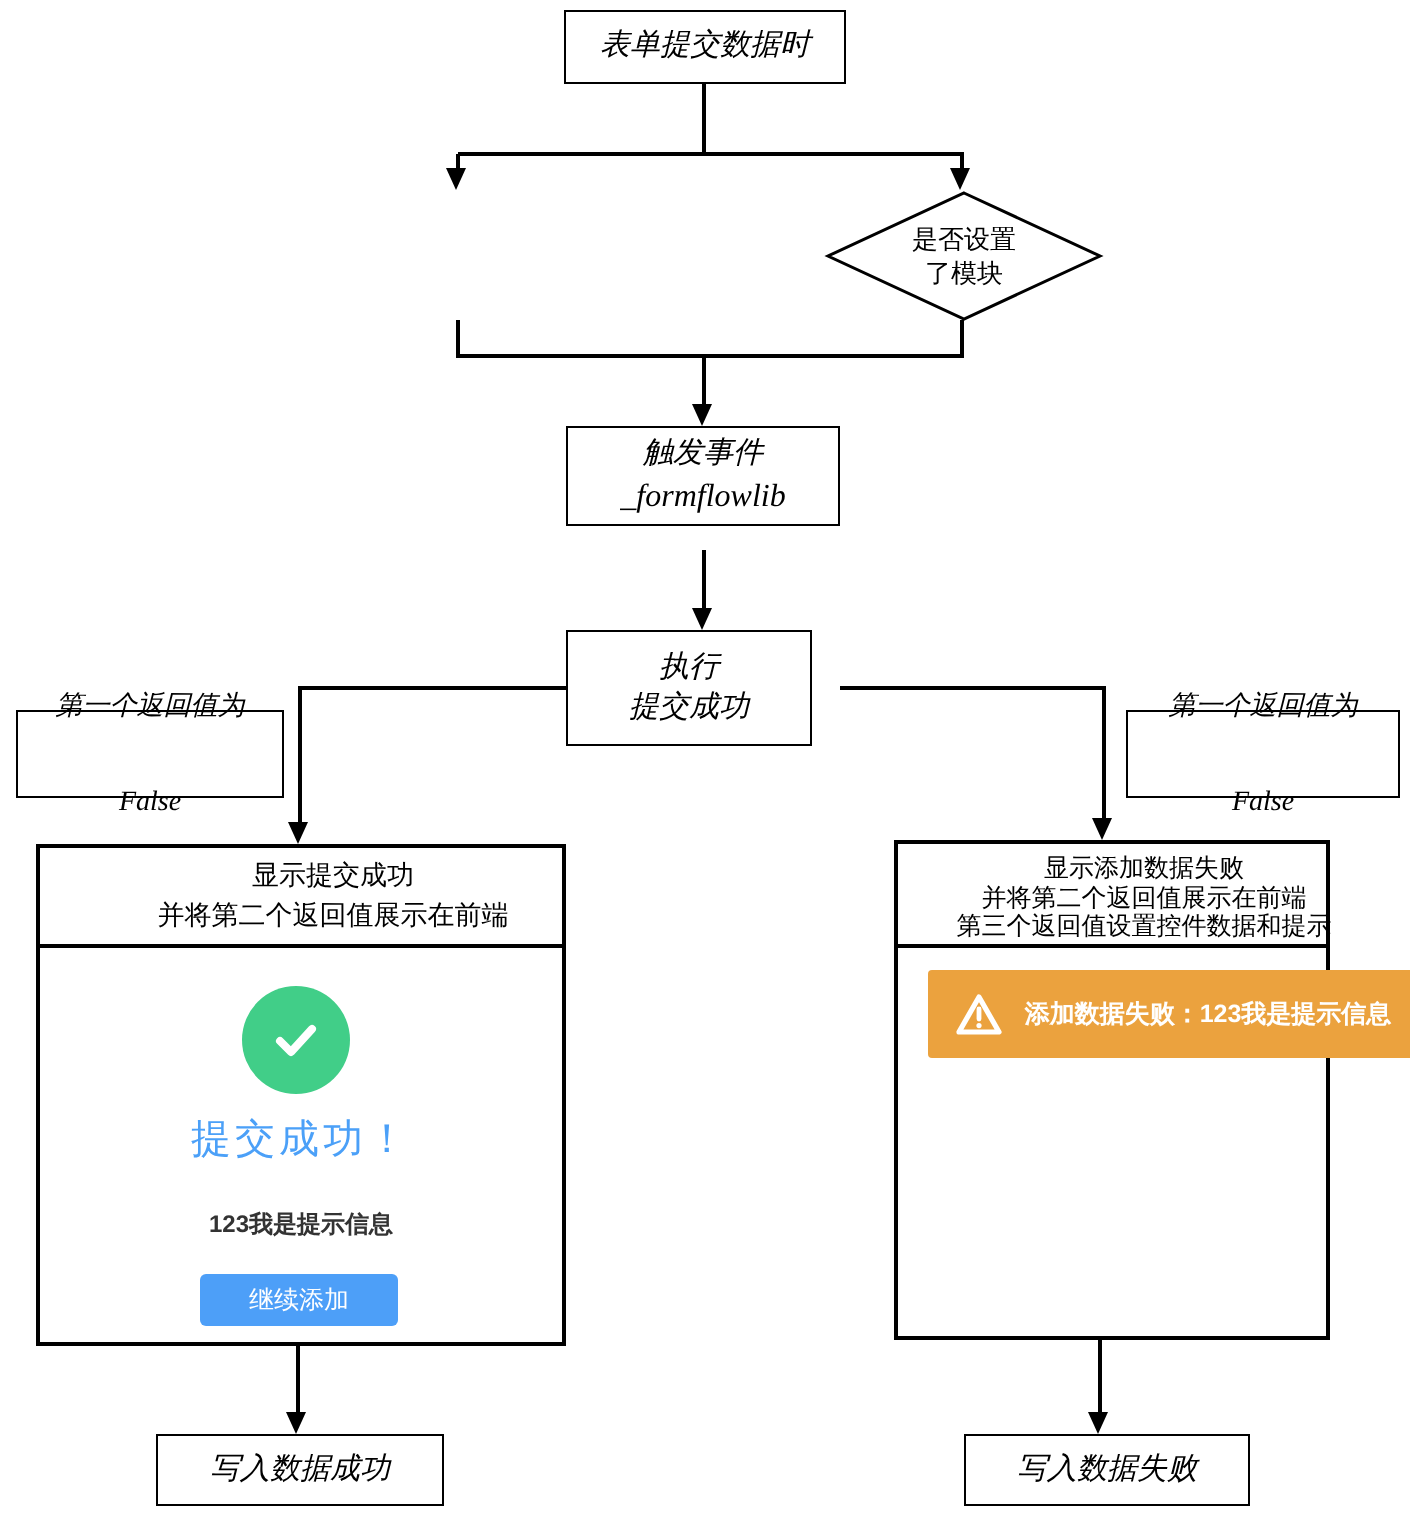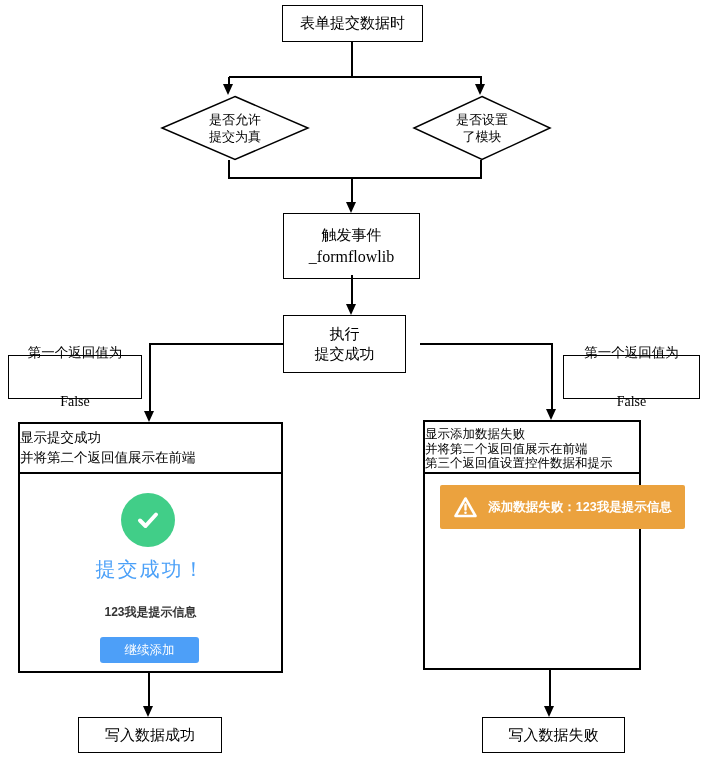--- a/index.html
+++ b/index.html
@@ -3,42 +3,42 @@
 <meta charset="utf-8">
 <style>
   html,body{margin:0;padding:0;background:#fff;}
   #canvas{
     position:relative;width:705px;height:758px;background:#ffffff;
     font-family:"Liberation Serif", serif;color:#000;overflow:hidden;
   }
   .box{
     position:absolute;background:#fff;border:1.5px solid #000;
     display:flex;flex-direction:column;align-items:center;justify-content:center;
-    text-align:center;box-sizing:border-box;line-height:19px;font-size:15px;
+    text-align:center;box-sizing:border-box;line-height:19px;font-size:15px;font-style:italic;
   }
   .line{position:absolute;background:#000;}
   .arrow-down{
     position:absolute;width:0;height:0;
     border-left:5.5px solid transparent;border-right:5.5px solid transparent;
     border-top:11px solid #000;
   }
   .diamond{position:absolute;}
   .diamond svg{position:absolute;left:0;top:0;}
   .diamond .dtext{
     position:absolute;left:0;top:0;width:100%;height:100%;
     display:flex;flex-direction:column;align-items:center;justify-content:center;
     font-size:13px;line-height:17px;text-align:center;
   }
   .sidebox{font-size:13.5px;line-height:19px;gap:30px;}
   .sidebox .latin{font-size:14px;}
   .panel{
     position:absolute;background:#fff;border:2px solid #000;box-sizing:border-box;
   }
   .panel-header{
-    position:absolute;left:0;top:0;width:100%;text-align:left;
+    position:absolute;left:0;top:0;width:100%;text-align:center;padding-left:16px;
   }
   .panel-divider{position:absolute;left:0;width:100%;height:1.5px;background:#000;}
   .ph-left{font-size:13.5px;line-height:20px;padding-top:4px;}
   .ph-right{font-size:12.5px;line-height:14.5px;padding-top:5px;}
   .check-circle{
     position:absolute;width:54px;height:54px;border-radius:50%;
     background:#41ce88;display:flex;align-items:center;justify-content:center;
   }
   .success-title{
     position:absolute;left:0;width:100%;text-align:center;
@@ -72,47 +72,38 @@
     <span>表单提交数据时</span>
   </div>
 
   <div class="line" style="left:351px;top:42px;width:2px;height:36px;"></div>
   <div class="line" style="left:229px;top:76px;width:253px;height:2px;"></div>
   <div class="line" style="left:228px;top:77px;width:2px;height:10px;"></div>
   <div class="arrow-down" style="left:223px;top:84px;"></div>
   <div class="line" style="left:480px;top:77px;width:2px;height:10px;"></div>
   <div class="arrow-down" style="left:475px;top:84px;"></div>
 
-  <div class="diamond" style="left:160px;top:95px;width:150px;height:66px;">
-    <svg width="150" height="66" viewBox="0 0 150 66">
-      <polygon points="75,1.5 148,33 75,64.5 2,33" fill="#ffffff" stroke="#000000" stroke-width="1.5"></polygon>
-    </svg>
-    <div class="dtext">
-      <span>是否允许</span>
-      <span>提交为真</span>
-    </div>
-  </div>
 
   <div class="diamond" style="left:412px;top:95px;width:140px;height:66px;">
     <svg width="140" height="66" viewBox="0 0 140 66">
       <polygon points="70,1.5 138,33 70,64.5 2,33" fill="#ffffff" stroke="#000000" stroke-width="1.5"></polygon>
     </svg>
     <div class="dtext">
       <span>是否设置</span>
       <span>了模块</span>
     </div>
   </div>
 
   <div class="line" style="left:228px;top:160px;width:2px;height:19px;"></div>
   <div class="line" style="left:480px;top:160px;width:2px;height:19px;"></div>
   <div class="line" style="left:229px;top:177px;width:253px;height:2px;"></div>
   <div class="line" style="left:351px;top:178px;width:2px;height:26px;"></div>
   <div class="arrow-down" style="left:346px;top:202px;"></div>
 
-  <div class="box" style="left:283px;top:213px;width:137px;height:66px;line-height:22px;">
+  <div class="box" style="left:283px;top:213px;width:137px;height:50px;line-height:22px;">
     <span>触发事件</span>
     <span class="serif-latin" style="font-size:16px;">_formflowlib</span>
   </div>
 
   <div class="line" style="left:351px;top:275px;width:2px;height:29px;"></div>
   <div class="arrow-down" style="left:346px;top:304px;"></div>
 
   <div class="box" style="left:283px;top:315px;width:123px;height:58px;line-height:20px;">
     <span>执行</span>
     <span>提交成功</span>
@@ -151,21 +142,21 @@
 
     <div class="success-title" style="top:132px;">提交成功！</div>
 
     <div class="success-msg" style="top:180px;">123我是提示信息</div>
 
     <div class="continue-btn" style="left:80px;top:213px;width:99px;height:26px;">
       <span>继续添加</span>
     </div>
   </div>
 
-  <div class="panel" style="left:423px;top:420px;width:218px;height:250px;">
+  <div class="panel" style="left:447px;top:420px;width:218px;height:250px;">
     <div class="panel-header ph-right">
       <div>显示添加数据失败</div>
       <div>并将第二个返回值展示在前端</div>
       <div>第三个返回值设置控件数据和提示</div>
     </div>
     <div class="panel-divider" style="top:50px;"></div>
 
     <div class="alert-banner" style="left:15px;top:63px;width:245px;height:44px;">
       <svg width="25" height="23" viewBox="0 0 25 23">
         <path d="M12.5 2.5 L22.5 20 L2.5 20 Z" fill="none" stroke="#ffffff" stroke-width="2.6" stroke-linejoin="round"></path>

